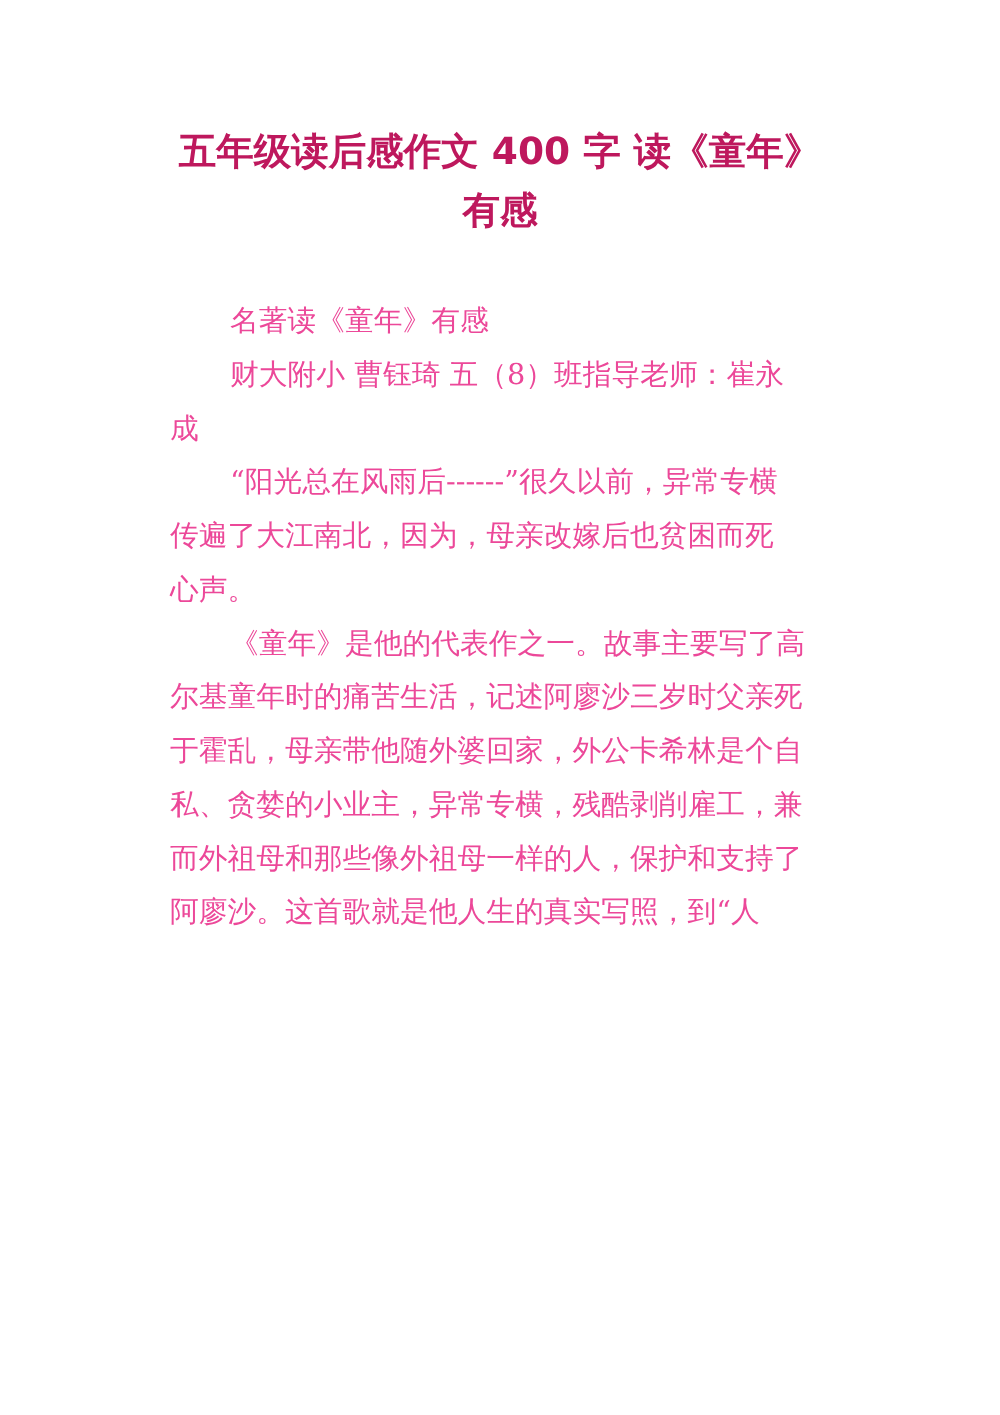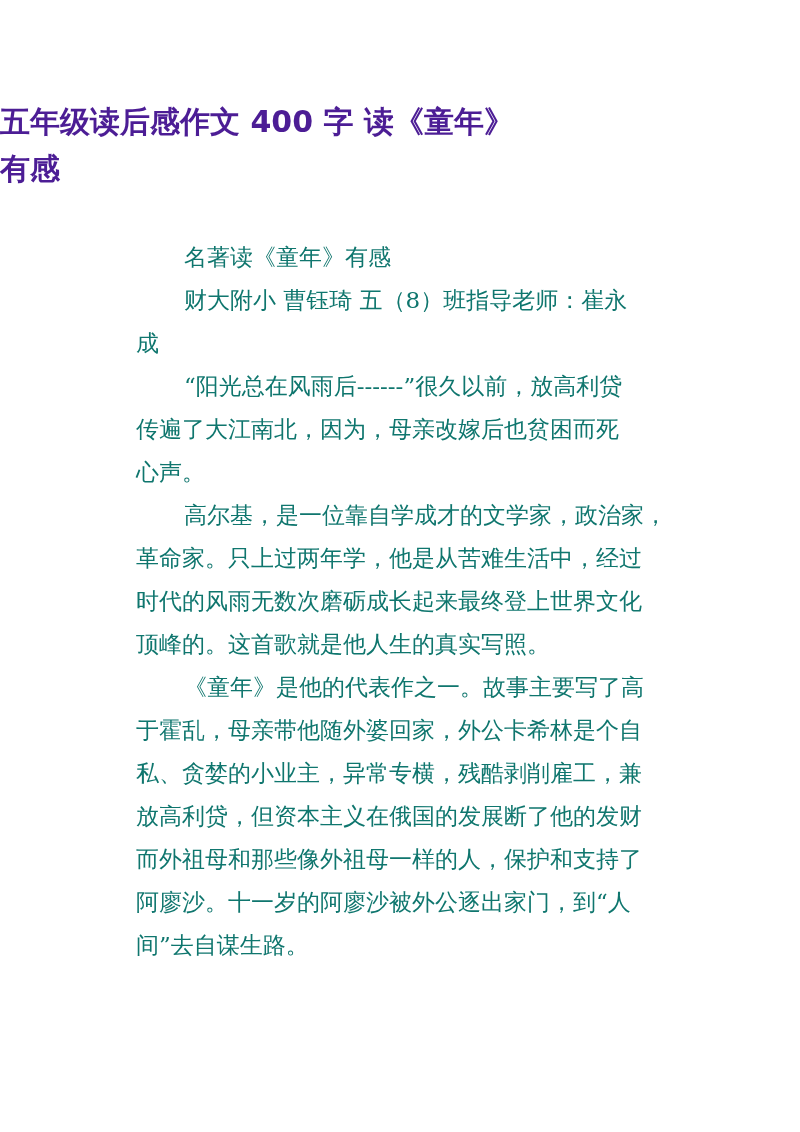--- a/index.html
+++ b/index.html
@@ -19,36 +19,37 @@
       left: 0; top: 0;
       width: 800px;
       height: 1132px;
       background: #ffffff;
     }
     .title {
       position: absolute;
       left: 0;
       width: 800px;
       top: 98px;
+      text-align: center;
       font-family: "DejaVu Sans", "Liberation Sans", sans-serif;
       font-weight: bold;
       font-size: 30px;
       line-height: 47px;
-      color: #4c1d95;
+      color: #be185d;
       letter-spacing: 0px;
     }
     .title .line { display: block; white-space: nowrap; }
     .body {
       position: absolute;
       left: 136px;
       top: 240px;
       width: 540px;
       font-family: "DejaVu Serif", "Liberation Serif", serif;
       font-size: 23px;
-      color: #0f766e;
+      color: #ec4899;
     }
     .body .line {
       display: block;
       height: 43px;
       line-height: 34px;
       white-space: nowrap;
     }
     .body .line.indent { padding-left: 48px; }
   </style>
 </head>
@@ -66,36 +67,29 @@
     <div>
       <span class="line indent">名著读《童年》有感</span>
     </div>
 
     <div>
       <span class="line indent">财大附小  曹钰琦  五（8）班指导老师：崔永</span>
       <span class="line">成</span>
     </div>
 
     <div>
-      <span class="line indent">“阳光总在风雨后------”很久以前，放高利贷</span>
+      <span class="line indent">“阳光总在风雨后------”很久以前，异常专横</span>
       <span class="line">传遍了大江南北，因为，母亲改嫁后也贫困而死</span>
       <span class="line">心声。</span>
     </div>
 
-    <div>
-      <span class="line indent">高尔基，是一位靠自学成才的文学家，政治家，</span>
-      <span class="line">革命家。只上过两年学，他是从苦难生活中，经过</span>
-      <span class="line">时代的风雨无数次磨砺成长起来最终登上世界文化</span>
-      <span class="line">顶峰的。这首歌就是他人生的真实写照。</span>
-    </div>
 
     <div>
       <span class="line indent">《童年》是他的代表作之一。故事主要写了高</span>
+      <span class="line">尔基童年时的痛苦生活，记述阿廖沙三岁时父亲死</span>
       <span class="line">于霍乱，母亲带他随外婆回家，外公卡希林是个自</span>
       <span class="line">私、贪婪的小业主，异常专横，残酷剥削雇工，兼</span>
-      <span class="line">放高利贷，但资本主义在俄国的发展断了他的发财</span>
       <span class="line">而外祖母和那些像外祖母一样的人，保护和支持了</span>
-      <span class="line">阿廖沙。十一岁的阿廖沙被外公逐出家门，到“人</span>
-      <span class="line">间”去自谋生路。</span>
+      <span class="line">阿廖沙。这首歌就是他人生的真实写照，到“人</span>
     </div>
 
   </div>
 </div>
 
 </body></html>

